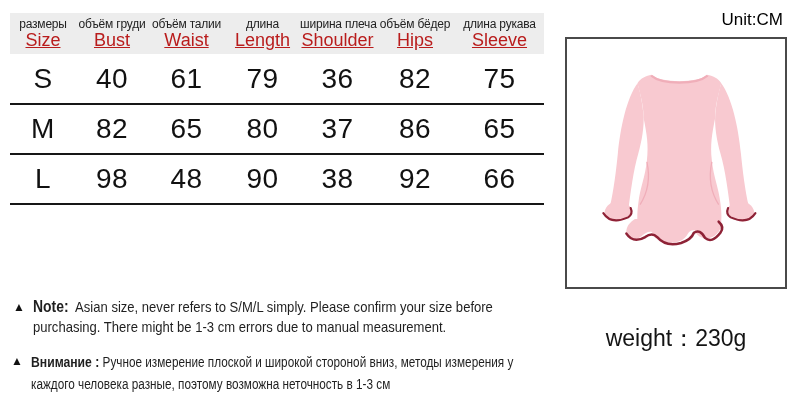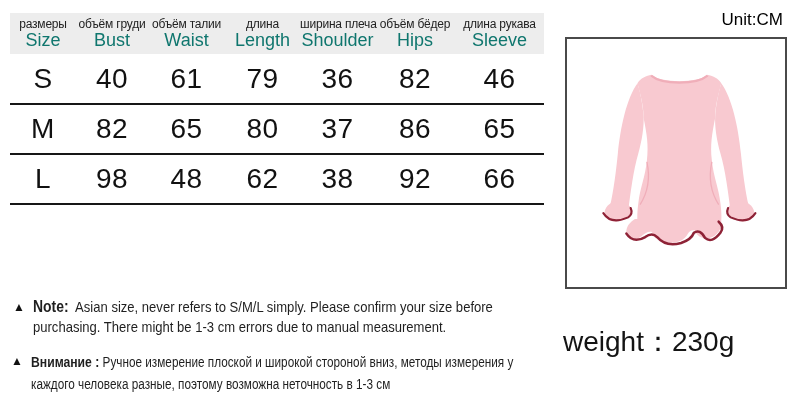--- a/index.html
+++ b/index.html
@@ -13,21 +13,21 @@
   }
   .size-table col.c0{width:66px} .size-table col.c1{width:72px}
   .size-table col.c2{width:77px} .size-table col.c3{width:75px}
   .size-table col.c4{width:75px} .size-table col.c5{width:80px}
   .size-table col.c6{width:89px}
   .size-table thead th {
     background:var(--header-bg,#ededed);
     height:41px; font-weight:normal; vertical-align:middle; padding:2px 0;
   }
   .hdr-ru { font-size:12px; line-height:14px; white-space:nowrap; letter-spacing:-0.2px; color:#222; }
-  .hdr-en { font-size:18px; line-height:19px; color:#0f766e; }
+  .hdr-en { font-size:18px; line-height:19px; color:#b91c1c;text-decoration:underline; }
   .size-table tbody td {
     height:50px; vertical-align:middle;
     border-bottom:2.5px solid var(--divider,#161616);
     font-size:28px; color:#111; letter-spacing:0.5px;
   }
 
   
   .unit { position:absolute; right:17px; top:10px; font-size:17px; color:#000; }
 
   
@@ -35,21 +35,21 @@
     position:absolute; left:565px; top:37px; width:222px; height:252px;
     border:2px solid #4a4a4a; background:#fff;
   }
   .img-frame svg { width:100%; height:100%; display:block; }
   .dress-fill  { fill:var(--dress,#f8c9d0); }
   .dress-line  { stroke:var(--dress-shade,#f0aeb9); fill:none; }
   .trim-line   { stroke:var(--trim,#8e2236); fill:none; stroke-linecap:round; }
 
   .weight {
     position:absolute; left:563px; top:323px; width:226px;
-    font-size:28px; color:#141414;
+    text-align:center; font-size:23px; color:#141414;
   }
 
   
   .note { position:absolute; display:flex; align-items:flex-start; }
   .tri  { flex:none; font-size:12px; line-height:12px; margin:4px 8px 0 0; color:#111; }
   .note p { transform-origin:0 0; color:#1f1f1f; }
   .note-en { left:13px; top:297px; }
   .note-en p { width:592px; transform:scaleX(0.87); font-size:15px; line-height:19.5px; }
   .note-en b { font-size:16px; }
   .note-ru { left:11px; top:351px; }
@@ -104,36 +104,36 @@
     </tr>
   </thead>
   <tbody>
     <tr>
       <td>S</td>
       <td>40</td>
       <td>61</td>
       <td>79</td>
       <td>36</td>
       <td>82</td>
-      <td>46</td>
+      <td>75</td>
     </tr>
     <tr>
       <td>M</td>
       <td>82</td>
       <td>65</td>
       <td>80</td>
       <td>37</td>
       <td>86</td>
       <td>65</td>
     </tr>
     <tr>
       <td>L</td>
       <td>98</td>
       <td>48</td>
-      <td>62</td>
+      <td>90</td>
       <td>38</td>
       <td>92</td>
       <td>66</td>
     </tr>
   </tbody>
 </table>
 
 <div class="img-frame">
   <svg viewBox="0 0 222 252" aria-hidden="true">
     <g transform="translate(17,10) scale(0.87)">

